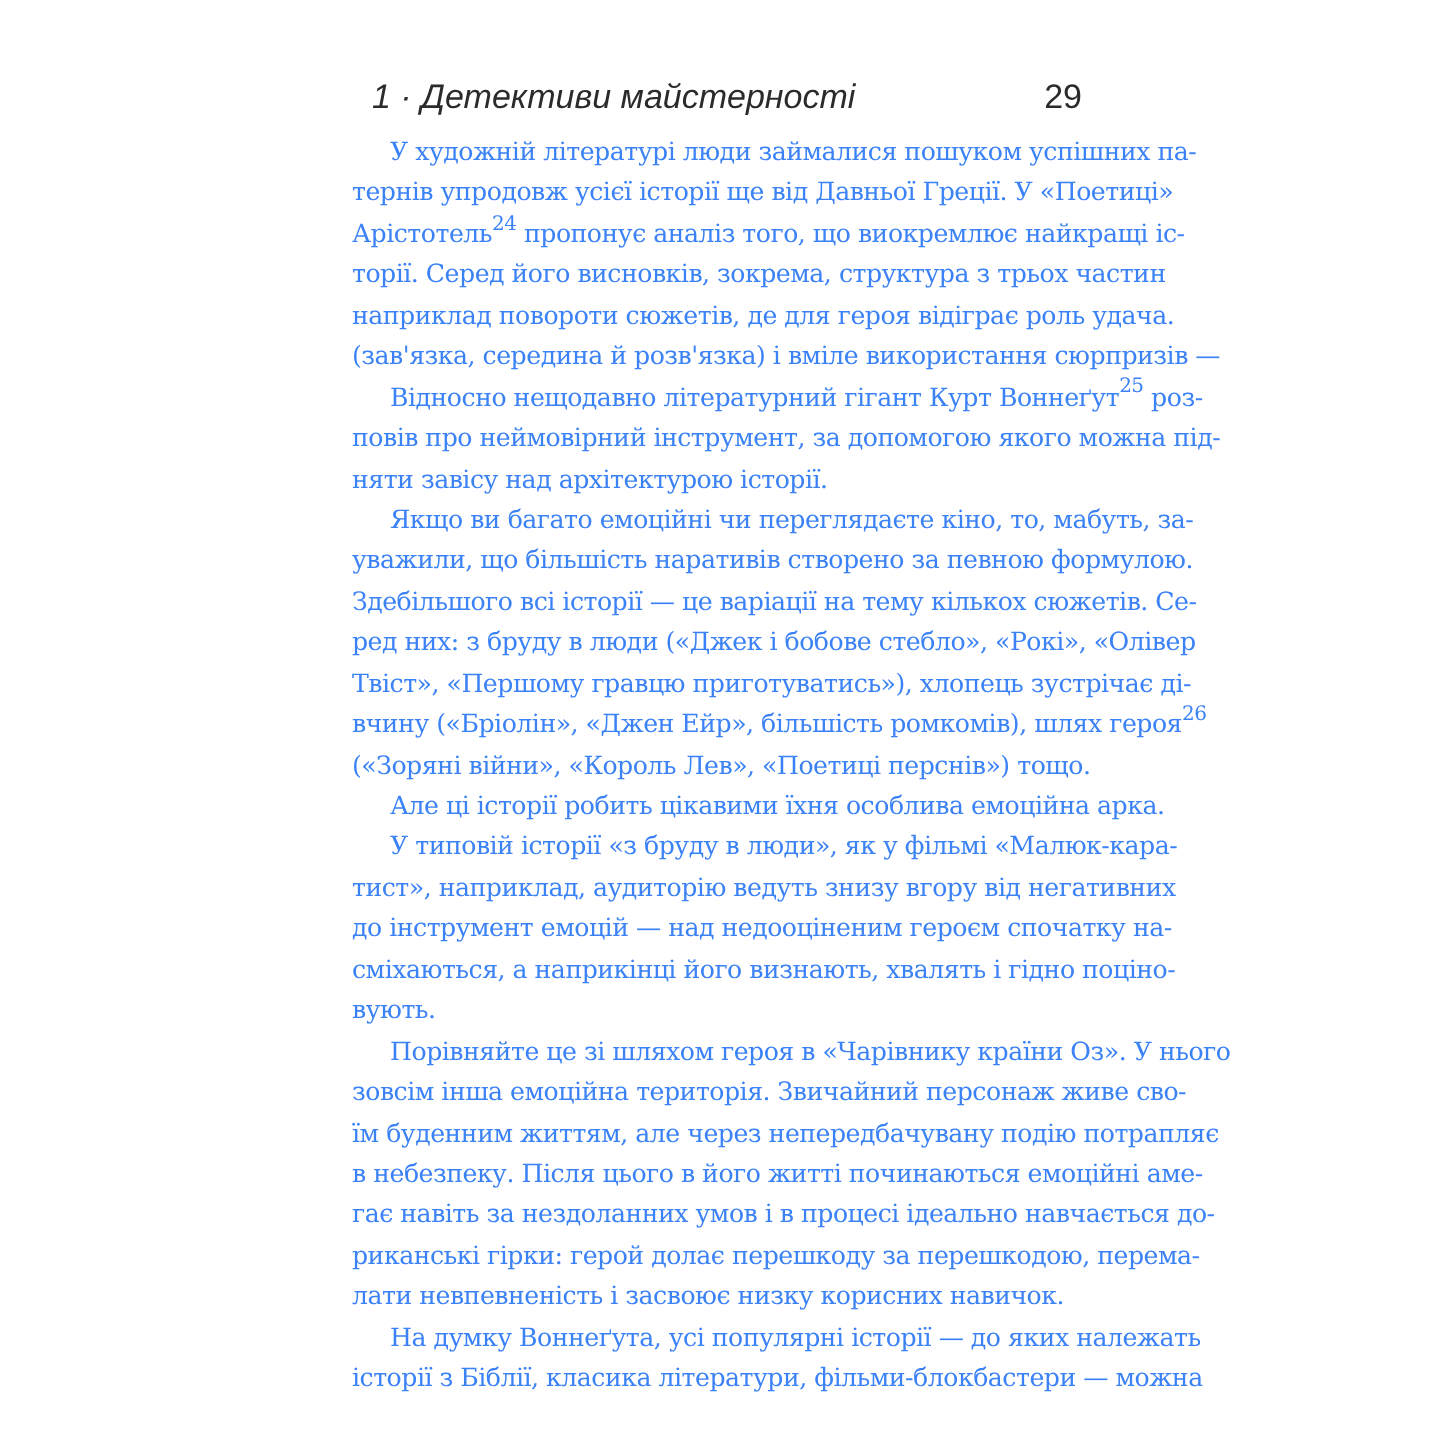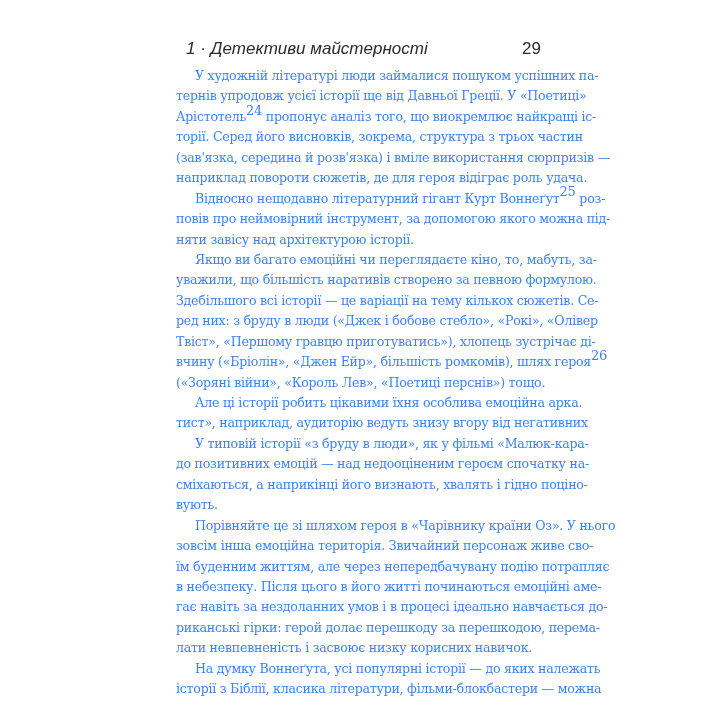--- a/index.html
+++ b/index.html
@@ -12,61 +12,61 @@
     .running-head .chap { position: absolute; left: 0; top: 0; font-style: italic; }
     .running-head .num { position: absolute; right: 0; top: 0; }
     .body-text {
       position: absolute; left: 176px; top: 66px; width: 355px;
       font-family: "DejaVu Serif", "Liberation Serif", serif; font-size: 12.6px; color: #3b82f6;
       letter-spacing: -0.25px;
     }
     .line { height: 20.45px; line-height: 20.45px; white-space: nowrap; text-align: justify; text-align-last: justify; }
     .line.last { text-align-last: left; }
     .line.indent { padding-left: 19px; }
-    sup { font-size: 13px; line-height: 0; position: relative; top: -1px; }
+    sup { font-size: 10px; line-height: 0; position: relative; top: -1px; }
   </style>
 </head>
 <body>
 
 <div class="page">
   <div class="running-head">
     <span class="chap">1 · Детективи майстерності</span>
     <span class="num">29</span>
   </div>
 
   <div class="body-text" id="body-text">
       <div>
         <div class="line indent">У художній літературі люди займалися пошуком успішних па-</div>
         <div class="line">тернів упродовж усієї історії ще від Давньої Греції. У «Поетиці»</div>
         <div class="line">Арістотель<sup>24</sup> пропонує аналіз того, що виокремлює найкращі іс-</div>
         <div class="line">торії. Серед його висновків, зокрема, структура з трьох частин</div>
+        <div class="line last">наприклад повороти сюжетів, де для героя відіграє роль удача.</div>
         <div class="line">(зав'язка, середина й розв'язка) і вміле використання сюрпризів —</div>
-        <div class="line last">наприклад повороти сюжетів, де для героя відіграє роль удача.</div>
       </div>
       <div>
         <div class="line indent">Відносно нещодавно літературний гігант Курт Воннеґут<sup>25</sup> роз-</div>
         <div class="line">повів про неймовірний інструмент, за допомогою якого можна під-</div>
         <div class="line last">няти завісу над архітектурою історії.</div>
       </div>
       <div>
         <div class="line indent">Якщо ви багато емоційні чи переглядаєте кіно, то, мабуть, за-</div>
         <div class="line">уважили, що більшість наративів створено за певною формулою.</div>
         <div class="line">Здебільшого всі історії — це варіації на тему кількох сюжетів. Се-</div>
         <div class="line">ред них: з бруду в люди («Джек і бобове стебло», «Рокі», «Олівер</div>
         <div class="line">Твіст», «Першому гравцю приготуватись»), хлопець зустрічає ді-</div>
         <div class="line">вчину («Бріолін», «Джен Ейр», більшість ромкомів), шлях героя<sup>26</sup></div>
         <div class="line last">(«Зоряні війни», «Король Лев», «Поетиці перснів») тощо.</div>
       </div>
       <div>
         <div class="line indent last">Але ці історії робить цікавими їхня особлива емоційна арка.</div>
       </div>
       <div>
+        <div class="line indent">У типовій історії «з бруду в люди», як у фільмі «Малюк-кара-</div>
         <div class="line">тист», наприклад, аудиторію ведуть знизу вгору від негативних</div>
-        <div class="line indent">У типовій історії «з бруду в люди», як у фільмі «Малюк-кара-</div>
-        <div class="line">до позитивних емоцій — над недооціненим героєм спочатку на-</div>
+        <div class="line">до інструмент емоцій — над недооціненим героєм спочатку на-</div>
         <div class="line">сміхаються, а наприкінці його визнають, хвалять і гідно поціно-</div>
         <div class="line last">вують.</div>
       </div>
       <div>
         <div class="line indent">Порівняйте це зі шляхом героя в «Чарівнику країни Оз». У нього</div>
         <div class="line">зовсім інша емоційна територія. Звичайний персонаж живе сво-</div>
         <div class="line">їм буденним життям, але через непередбачувану подію потрапляє</div>
         <div class="line">в небезпеку. Після цього в його житті починаються емоційні аме-</div>
         <div class="line">гає навіть за нездоланних умов і в процесі ідеально навчається до-</div>
         <div class="line">риканські гірки: герой долає перешкоду за перешкодою, перема-</div>

